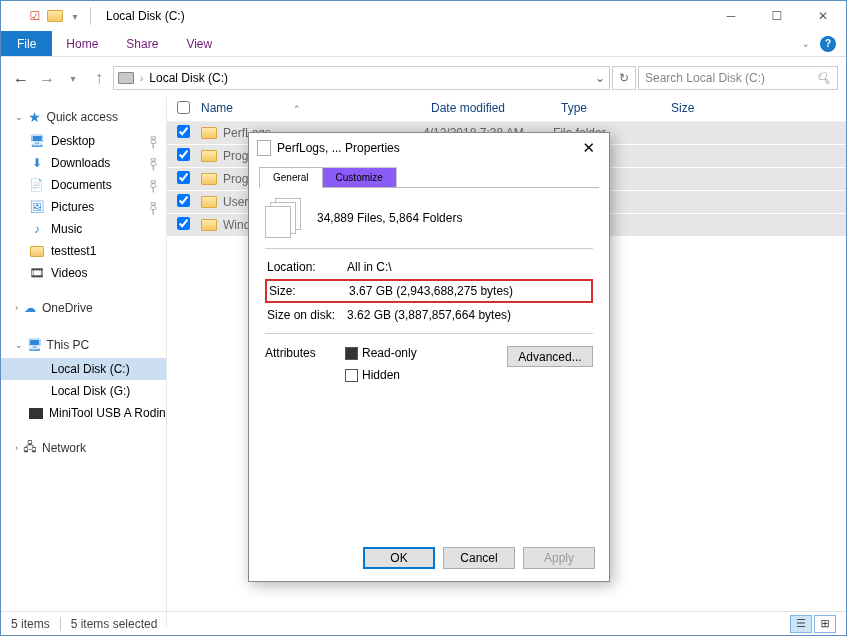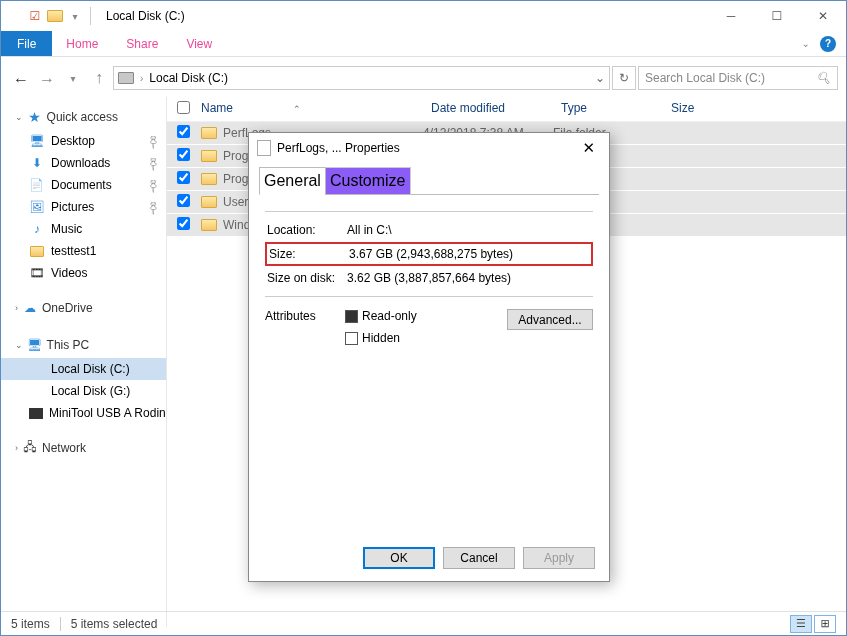--- a/index.html
+++ b/index.html
@@ -11,21 +11,21 @@
     .tb-icon { width: 16px; height: 16px; display: inline-flex; align-items: center; justify-content: center; }
     .tb-divider { width: 1px; height: 18px; background: #ccc; margin: 0 3px; }
     .folder-ico { width: 16px; height: 12px; background: linear-gradient(#ffe9a6,#f5c869); border: 1px solid #d8a93d; border-radius: 1px; }
     .title-text { margin-left: 8px; }
     .window-controls { margin-left: auto; display: flex; }
     .window-controls div { width: 46px; height: 30px; display: flex; align-items: center; justify-content: center; color: #555; }
     
     
     .ribbon { height: 26px; display: flex; align-items: center; border-bottom: 1px solid #e1e1e1; }
     .file-tab { background: #1979ca; color: #fff; height: 25px; padding: 0 16px; display: flex; align-items: center; }
-    .ribbon-tab { padding: 0 14px; height: 25px; display: flex; align-items: center; color: #ec4899; }
+    .ribbon-tab { padding: 0 14px; height: 25px; display: flex; align-items: center; color: #701a75; }
     .ribbon-right { margin-left: auto; display: flex; align-items: center; padding-right: 10px; gap: 10px; }
     .help-icon { width: 16px; height: 16px; border-radius: 50%; background: #1979ca; color: #fff; display: flex; align-items: center; justify-content: center; font-size: 10px; font-weight: bold; }
     
     
     .navbar { height: 30px; margin: 6px 8px 4px 8px; display: flex; align-items: center; gap: 2px; }
     .nav-btn { width: 24px; height: 24px; display: flex; align-items: center; justify-content: center; color: #888; font-size: 16px; }
     .nav-btn.active { color: #333; }
     .address-bar { flex: 1; height: 24px; border: 1px solid #ccc; display: flex; align-items: center; padding: 0 4px; gap: 6px; }
     .address-bar .drive-ico { width: 16px; height: 12px; background: #c8c8c8; border: 1px solid #888; border-radius: 1px; position: relative; }
     .addr-controls { margin-left: auto; display: flex; gap: 6px; color: #666; }
@@ -57,21 +57,21 @@
     .file-row .chk { width: 24px; }
     .file-row .folder-ico-sm { width: 16px; height: 12px; background: linear-gradient(#ffe9a6,#f5c869); border: 1px solid #d8a93d; border-radius: 1px; margin-right: 6px; }
     
     
     .dialog { position: absolute; left: 247px; top: 131px; width: 362px; height: 450px; background: #fff; border: 1px solid #888; box-shadow: 3px 3px 14px rgba(0,0,0,0.3); }
     .dlg-title { height: 30px; display: flex; align-items: center; padding: 0 8px; }
     .dlg-title .doc-ico { width: 14px; height: 16px; border: 1px solid #aaa; background: #fff; margin-right: 6px; }
     .dlg-close { margin-left: auto; font-size: 15px; padding: 0 6px; }
     .dlg-body { padding: 4px 10px 8px 10px; height: calc(100% - 30px); display: flex; flex-direction: column; }
     .tab-strip { display: flex; border-bottom: 1px solid #bbb; }
-    .tab { padding: 4px 4px; border: 1px solid #bbb; background: #fff; margin-bottom: -1px; margin-right: -1px; font-size: 16px; }
+    .tab { padding: 4px 13px; border: 1px solid #bbb; background: #fff; margin-bottom: -1px; margin-right: -1px; font-size: 10px; }
     .tab.active { border-bottom: 1px solid #fff; }
     .tab.inactive { border-top-color: #ccc; border-right-color: #ccc; background: #8b5cf6; }
     .tab-panel { padding: 10px 6px 0 6px; flex: 1; }
     .summary-row { display: flex; align-items: center; gap: 12px; margin-bottom: 10px; }
     .pages-icon { width: 40px; height: 40px; position: relative; }
     .pages-icon div { position: absolute; width: 26px; height: 32px; border: 1px solid #bbb; background: #fff; }
     .pages-icon div:nth-child(1){ left: 10px; top: 0; }
     .pages-icon div:nth-child(2){ left: 5px; top: 4px; }
     .pages-icon div:nth-child(3){ left: 0; top: 8px; }
     .hrl { border: none; border-top: 1px solid #ccc; margin: 6px 0; }
@@ -278,20 +278,28 @@
     <span class="doc-ico"></span>
     <span>PerfLogs, ... Properties</span>
     <span class="dlg-close">✕</span>
   </div>
   <div class="dlg-body">
     <div class="tab-strip">
       <div class="tab active">General</div>
       <div class="tab inactive">Customize</div>
     </div>
     <div class="tab-panel">
+      <div class="summary-row">
+        <div class="pages-icon">
+            <div></div>
+            <div></div>
+            <div></div>
+          </div>
+        <span>34,889 Files, 5,864 Folders</span>
+      </div>
       <hr class="hrl">
       <div class="prop-row">
           <span class="prop-label">Location:</span>
           <span>All in C:\</span>
         </div>
       <div class="prop-row highlight">
           <span class="prop-label">Size:</span>
           <span>3.67 GB (2,943,688,275 bytes)</span>
         </div>
       <div class="prop-row">

